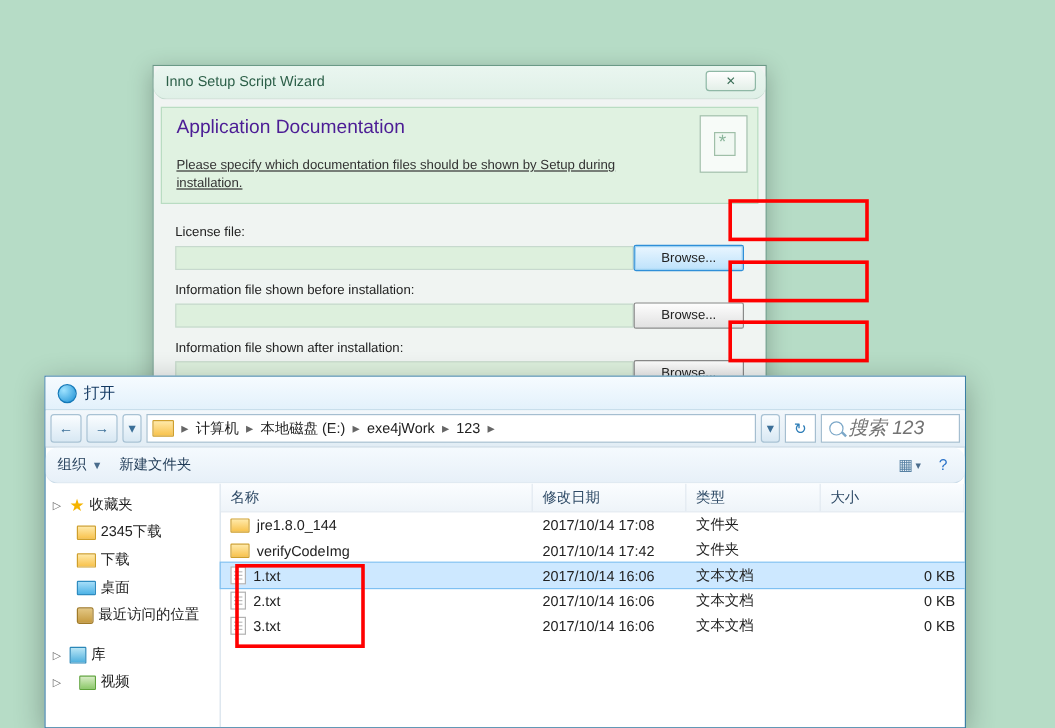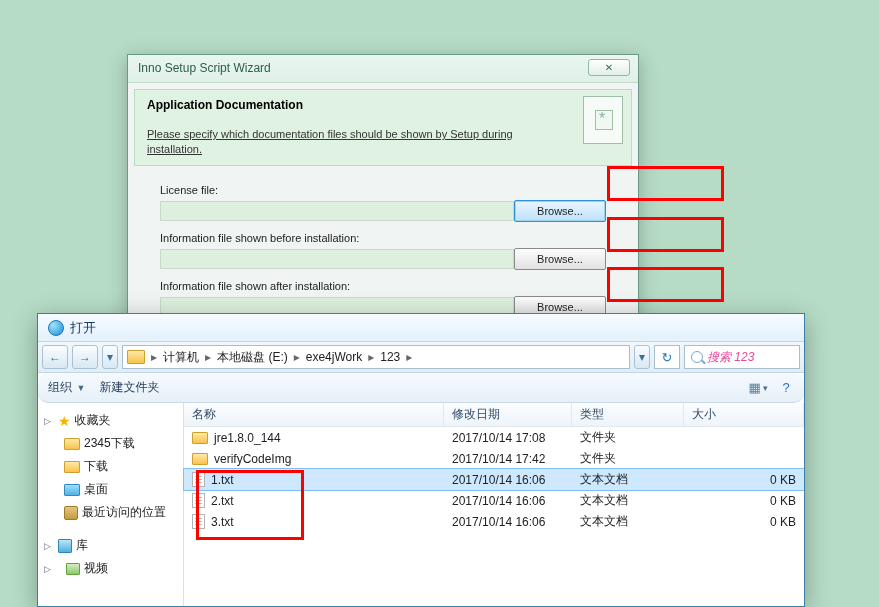--- a/index.html
+++ b/index.html
@@ -7,45 +7,45 @@
 
 
 .wizard {
   position: absolute; left: 127px; top: 54px; width: 512px;
   background: #f0f4f2; border: 1px solid #6a9a86;
   box-shadow: 0 4px 18px rgba(0,0,0,.25);
 }
 .wizard-titlebar {
   height: 28px; display: flex; align-items: center; justify-content: space-between;
   padding: 0 8px 2px 10px; background: linear-gradient(#eaf6f0,#dff0e7);
-  border-bottom: 1px solid #c2d9cd; font-size: 12px; color: #2c5f48;
+  border-bottom: 1px solid #c2d9cd; font-size: 12px; color: #2c5f48; border-radius: 11px;
 }
 .wizard-close {
   width: 42px; height: 17px; border: 1px solid #8fb8a6; border-radius: 3px;
   background: linear-gradient(#fefefe,#e3efe8);
   display: flex; align-items: center; justify-content: center; font-size: 10px; color: #3a6e57;
 }
 .wizard-header {
   background: #e0f2e1; border: 1px solid #b9dcc2; margin: 6px; padding: 8px 12px;
   position: relative; min-height: 58px;
 }
-.wizard-header .hdr-title { font-size: 12px; font-weight: bold; color: #000000; }
+.wizard-header .hdr-title { font-size: 16px; font-weight: normal; color: #4c1d95; }
 .wizard-header .hdr-sub { font-size: 11px; color: #333; margin-top: 15px; line-height: 1.35; max-width: 390px; text-decoration: underline; }
 .doc-icon {
   position: absolute; right: 8px; top: 6px; width: 40px; height: 48px;
   border: 1px solid #9fbfa8; background: #f7fbf8;
 }
 .doc-icon::before {
   content: ""; position: absolute; left: 11px; top: 13px; width: 16px; height: 18px;
   border: 1px solid #9fbfa8; background: #f0f8f2;
 }
 .doc-icon::after {
   content: "*"; position: absolute; left: 15px; top: 13px; font-size: 16px; color: #8ab59b;
 }
-.wizard-body { padding: 6px 32px 14px; font-size: 11px; color: #222; }
+.wizard-body { padding: 6px 18px 14px; font-size: 11px; color: #222; }
 .field-row { margin: 6px 0 10px; }
 .field-label { margin-bottom: 4px; }
 .field-line { display: flex; align-items: center; }
 .text-input {
   flex: 1; height: 20px; border: 1px solid #c7d9ce; background: #ddf0dd;
 }
 .browse-btn {
   width: 92px; height: 22px; border: 1px solid #8a8a8a; border-radius: 2px;
   background: linear-gradient(#fdfdfd,#e1e1e1); font-size: 11px;
   display: flex; align-items: center; justify-content: center;
@@ -91,21 +91,21 @@
 .folder-mini {
   width: 18px; height: 14px; background: linear-gradient(#ffe9a8,#f8c24c);
   border: 1px solid #cf9f2b; border-radius: 1px; margin: 0 4px 0 2px;
 }
 .refreshbox {
   width: 26px; height: 24px; border: 1px solid #a5bed0; background: #fff;
   display: flex; align-items: center; justify-content: center; color: #2d7db7; font-size: 13px;
 }
 .searchbox {
   width: 116px; height: 24px; border: 1px solid #a5bed0; background: #fff;
-  display: flex; align-items: center; padding: 0 6px; gap: 4px; font-size: 12px; color: #ec4899; font-style: italic;
+  display: flex; align-items: center; padding: 0 6px; gap: 4px; font-size: 16px; color: #737373; font-style: italic;
 }
 .mag { width: 12px; height: 12px; border: 1.5px solid #7ba7c8; border-radius: 50%; position: relative; }
 .mag::after { content: ""; position: absolute; left: 9px; top: 9px; width: 5px; height: 1.5px; background: #7ba7c8; transform: rotate(45deg); }
 
 .toolbar {
   height: 30px; background: linear-gradient(#f5fafe,#e7f0f8);
   border-bottom: 1px solid #cadbe8; display: flex; align-items: center;
   padding: 0 10px; font-size: 12px; color: #1f3a56; gap: 14px; position: relative; border-radius: 10px;
 }
 .toolbar .tri { font-size: 9px; color: #4a6c8c; margin-left: 2px; }

